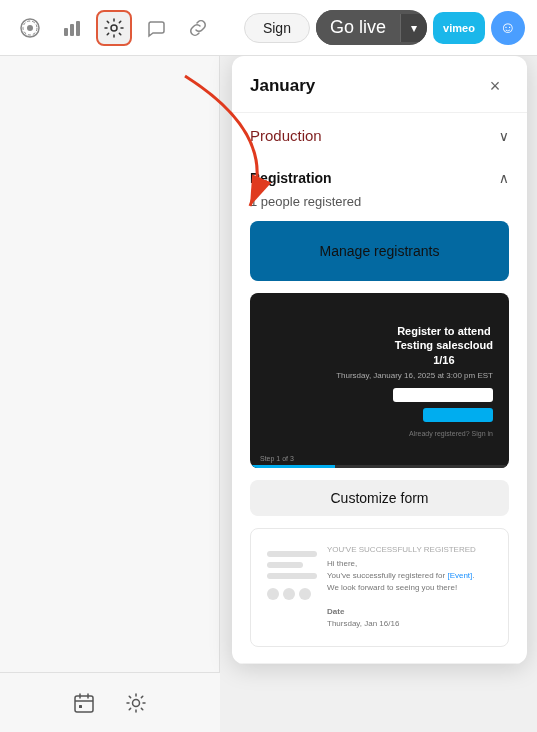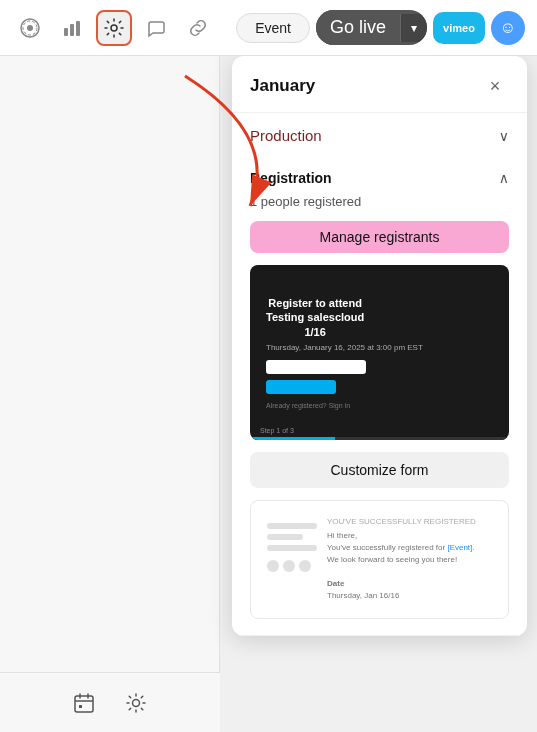--- a/index.html
+++ b/index.html
@@ -219,24 +219,24 @@
     }
 
     .people-registered {
       font-size: 13px;
       color: #555;
       margin-bottom: 12px;
     }
 
     .manage-btn {
       width: 100%;
-      background: #f9a8d4;
+      background: #0369a1;
       border: none;
       border-radius: 8px;
-      padding: 8px;
+      padding: 22px;
       font-size: 14px;
       font-weight: 500;
       color: #111;
       cursor: pointer;
       margin-bottom: 12px;
     }
 
     
     .form-preview {
       width: 100%;
@@ -251,21 +251,21 @@
       margin-bottom: 12px;
       position: relative;
     }
 
     .preview-inner {
       background: #1a1a1a;
       width: 100%;
       height: 100%;
       display: flex;
       flex-direction: column;
-      align-items: flex-start;
+      align-items: flex-end;
       justify-content: center;
       padding: 16px;
     }
 
     .preview-title {
       color: #ffffff;
       font-size: 11px;
       font-weight: 600;
       text-align: center;
       margin-bottom: 4px;
@@ -468,21 +468,21 @@
   </button>
   <button class="toolbar-icon-btn">
     <svg width="20" height="20" viewBox="0 0 20 20" fill="none">
       <path d="M8 12a4 4 0 0 0 6 0l2-2a4 4 0 0 0-6-6l-1 1" stroke="#888" stroke-width="1.5" stroke-linecap="round"></path>
       <path d="M12 8a4 4 0 0 0-6 0L4 10a4 4 0 0 0 6 6l1-1" stroke="#888" stroke-width="1.5" stroke-linecap="round"></path>
     </svg>
   </button>
 
   <div class="toolbar-spacer"></div>
 
-  <button class="embed-btn">Event</button>
+  <button class="embed-btn">Sign</button>
 
   <div class="go-live-group">
     <button class="go-live-btn">Go live</button>
     <button class="go-live-chevron">▾</button>
   </div>
 
   <div class="vimeo-logo">vimeo</div>
 
   <button class="smiley-btn">
     <span>☺</span>

